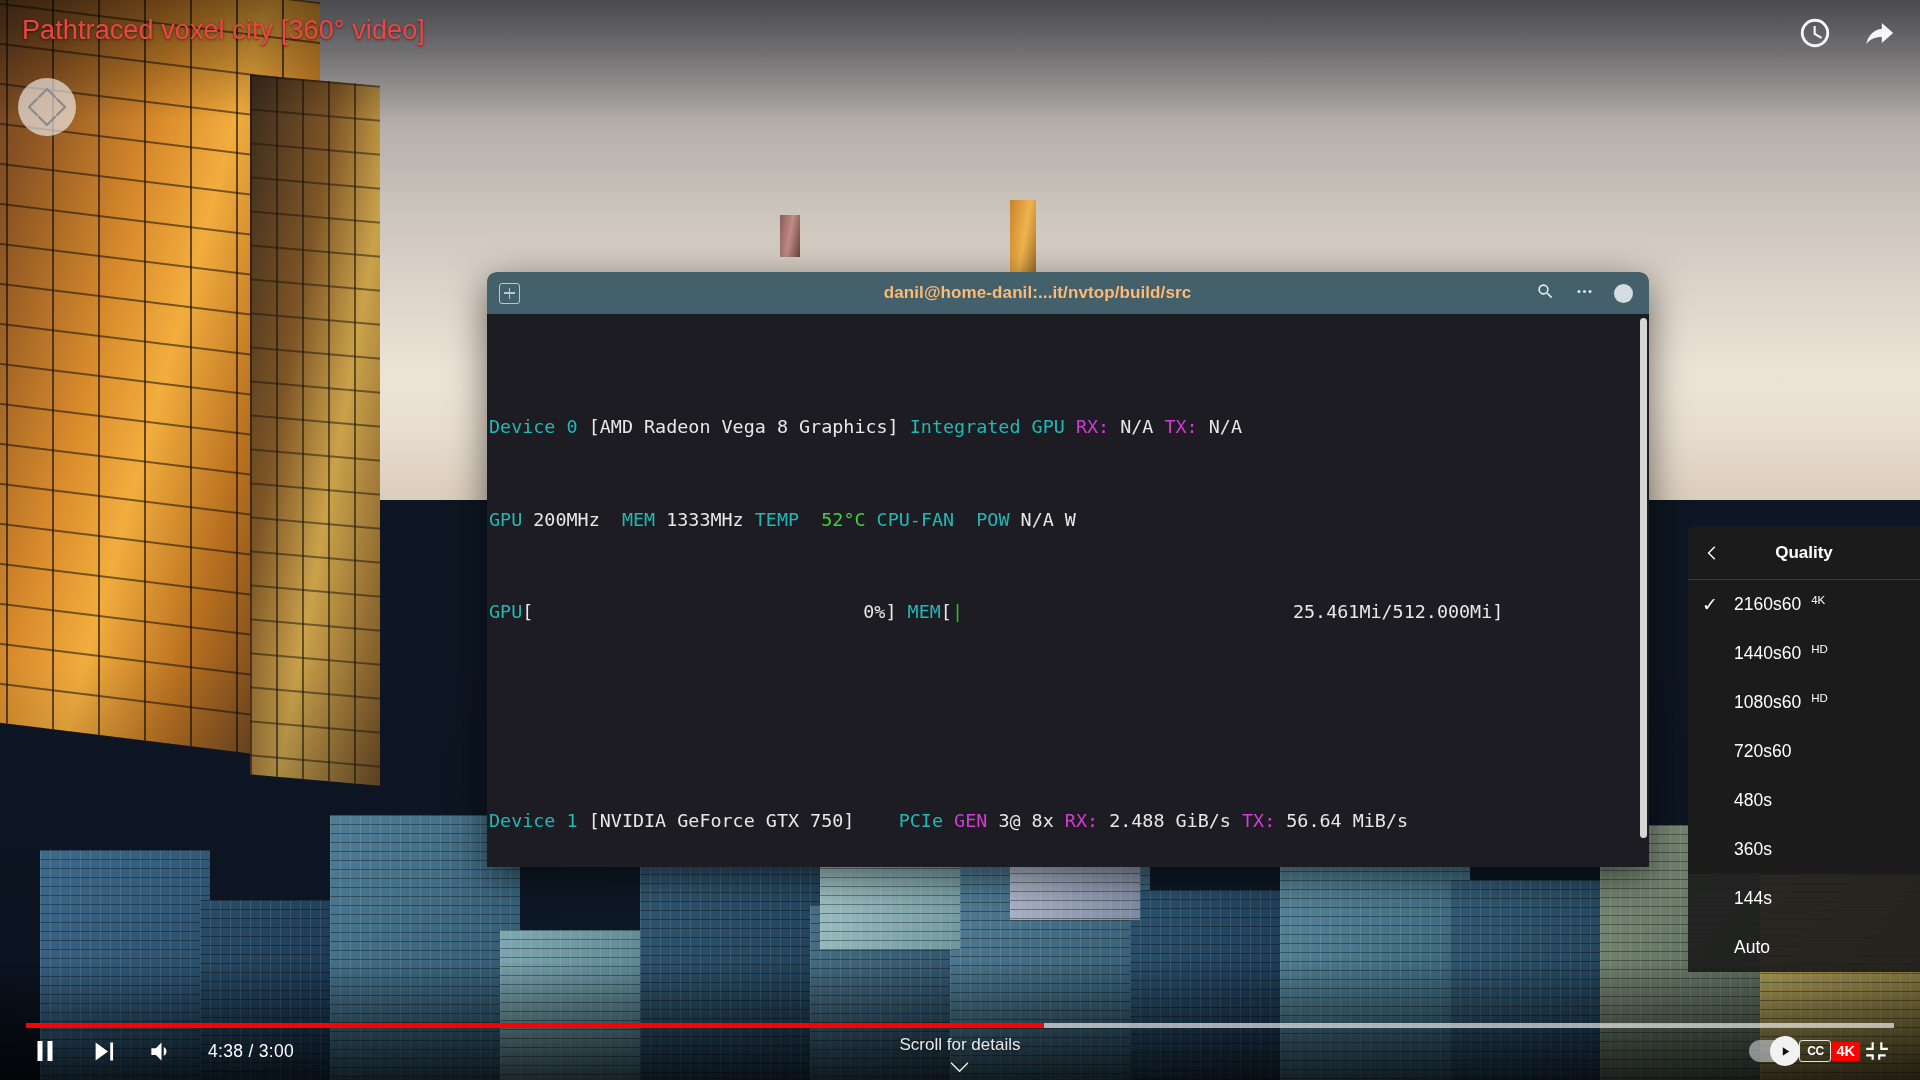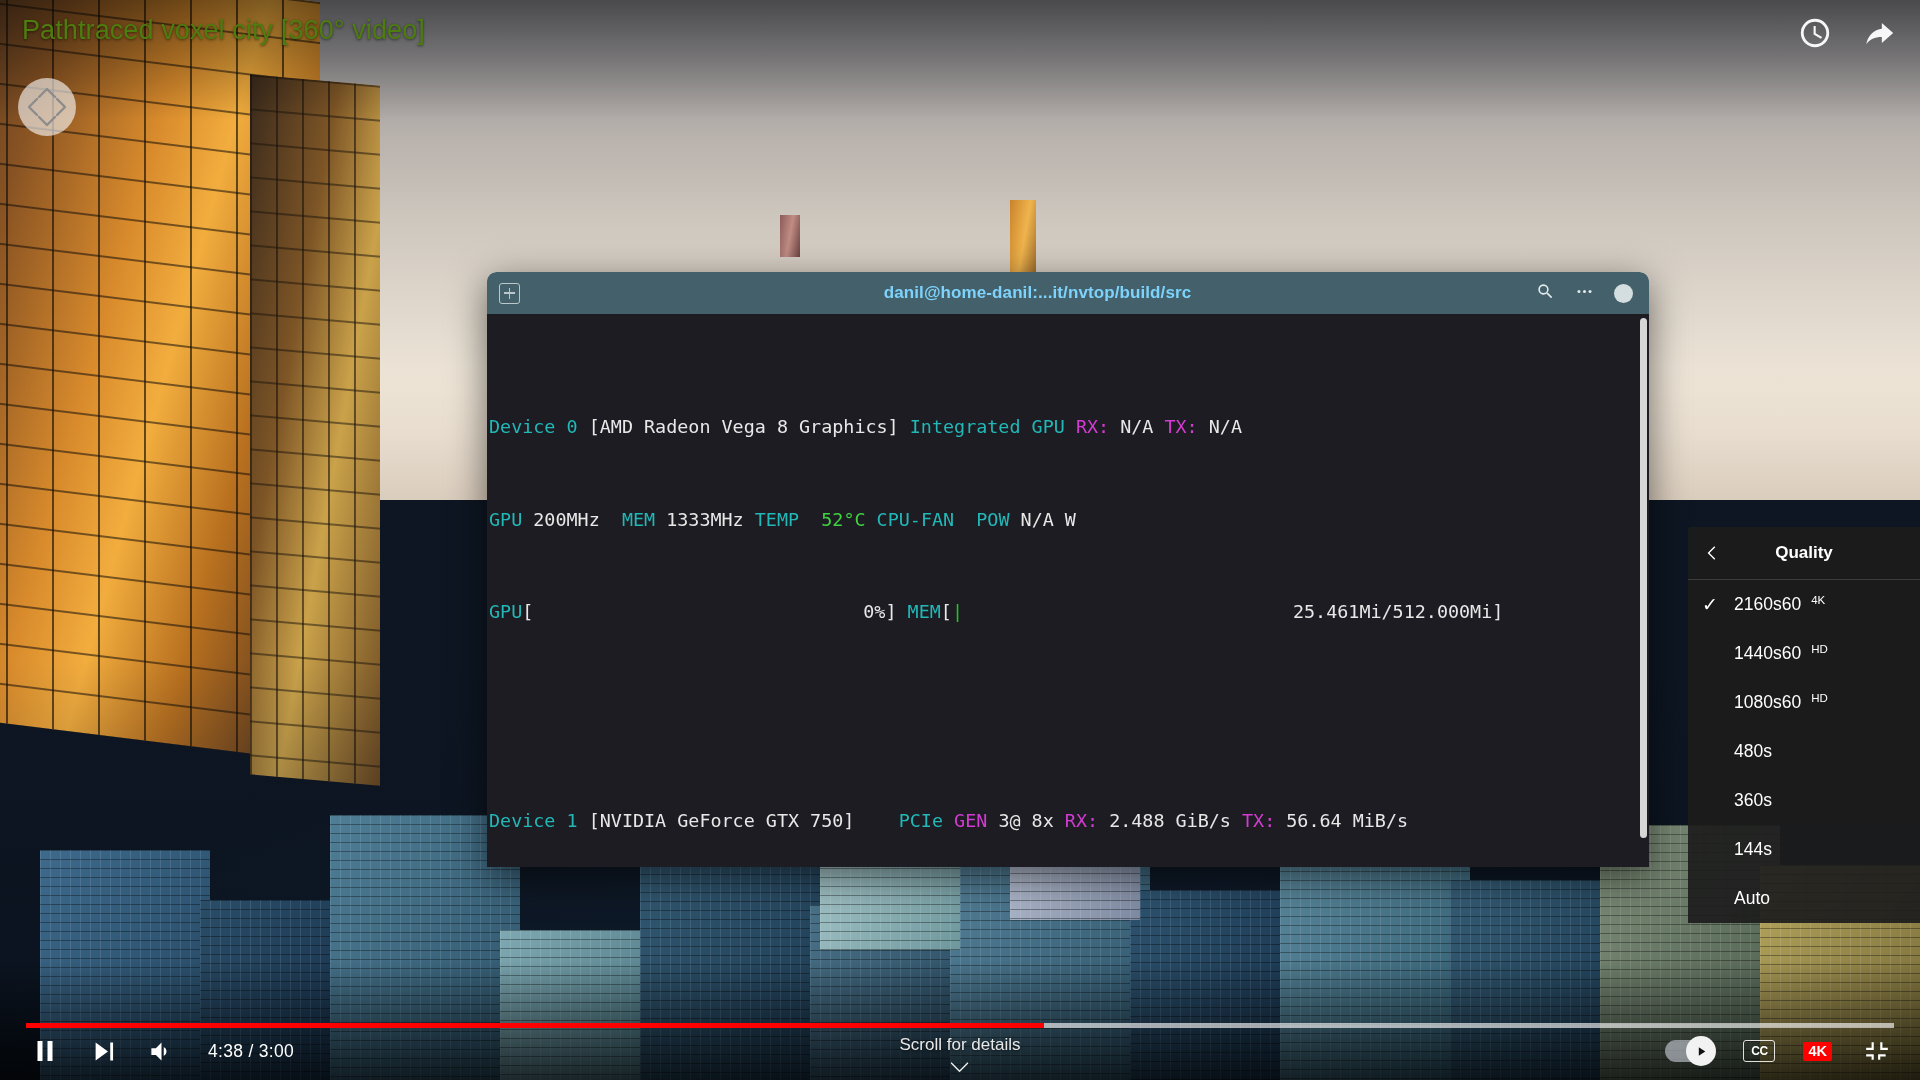--- a/index.html
+++ b/index.html
@@ -78,21 +78,21 @@
   }
 
   
   .yt-top-grad {
     position:absolute; left:0; right:0; top:0; height:120px;
     background: linear-gradient(to bottom, rgba(0,0,0,.48), rgba(0,0,0,0));
     pointer-events:none;
   }
   .yt-title {
     position:absolute; left:22px; top:15px;
-    color:#4d7c0f; font-size:27px; font-weight:400;
+    color:#ef4444; font-size:27px; font-weight:400;
     text-shadow:0 1px 3px rgba(0,0,0,.55);
     letter-spacing:.1px;
   }
   .yt-top-right { position:absolute; right:24px; top:16px; display:flex; gap:30px; align-items:center; }
   .yt-icon-btn { width:34px; height:34px; opacity:.95; cursor:pointer; }
   .yt-icon-btn svg { width:34px; height:34px; fill:#fff; }
 
   .nav360 {
     position:absolute; left:18px; top:78px; width:58px; height:58px;
     border-radius:50%;
@@ -118,21 +118,21 @@
   .tb-newtab {
     width:21px; height:21px; border:1.6px solid #cfdadd; border-radius:3px;
     position:relative; opacity:.85; cursor:pointer;
   }
   .tb-newtab::before, .tb-newtab::after {
     content:""; position:absolute; background:#cfdadd;
   }
   .tb-newtab::before { left:4px; right:4px; top:8.5px; height:1.6px; }
   .tb-newtab::after  { top:4px; bottom:4px; left:8.5px; width:1.6px; }
   .tb-title {
-    flex:1; text-align:center; color:#7dd3fc; font-size:17px; font-weight:700;
+    flex:1; text-align:center; color:#fdba74; font-size:17px; font-weight:700;
     font-family:"Liberation Sans", sans-serif; letter-spacing:.1px;
   }
   .tb-right { display:flex; align-items:center; gap:20px; padding-right:4px; }
   .tb-right svg { fill:#e2eaec; }
   .tb-dot { width:19px; height:19px; border-radius:50%; background:#d4dde0; cursor:pointer; }
 
   .term-body {
     position:relative;
     height:553px; background:#1c1c22;
     font-family:"DejaVu Sans Mono","Liberation Mono",monospace;
@@ -186,21 +186,21 @@
     position:absolute; left:0; right:0; bottom:0; height:120px;
     background: linear-gradient(to top, rgba(0,0,0,.72), rgba(0,0,0,0));
     pointer-events:none;
   }
   .progress-wrap { position:absolute; left:26px; right:26px; bottom:52px; height:5px; pointer-events:auto; cursor:pointer; }
   .progress-bg { position:absolute; inset:0; background:rgba(255,255,255,.32); }
   .progress-load { position:absolute; left:0; top:0; bottom:0; background:rgba(255,255,255,.45); }
   .progress-play { position:absolute; left:0; top:0; bottom:0; background:#ff0000; }
 
   .ctrl-left { position:absolute; left:28px; bottom:8px; height:42px; display:flex; align-items:center; gap:24px; pointer-events:auto; }
-  .ctrl-right { position:absolute; right:26px; bottom:8px; height:42px; display:flex; align-items:center; gap:28px; pointer-events:auto; }
+  .ctrl-right { position:absolute; right:26px; bottom:8px; height:42px; display:flex; align-items:center; pointer-events:auto; }
   .cbtn { width:34px; height:34px; display:flex; align-items:center; justify-content:center; cursor:pointer; }
   .cbtn svg { fill:#fff; }
   .timecode { color:#fff; font-size:17.5px; letter-spacing:.3px; margin-left:6px; }
 
   .toggle-pill {
     width:50px; height:22px; border-radius:12px; background:rgba(200,205,215,.62);
     position:relative; cursor:pointer;
   }
   .toggle-pill .knob {
     position:absolute; right:-1px; top:-4px; width:30px; height:30px; border-radius:50%;
@@ -363,20 +363,26 @@
         <div class="qitem bg-show">
           <span class="chk"></span>
           <span class="lbl">
             <span>1080s60</span>
             <span class="sup">HD</span>
           </span>
         </div>
         <div class="qitem bg-show">
           <span class="chk"></span>
           <span class="lbl">
+            <span>720s60</span>
+          </span>
+        </div>
+        <div class="qitem bg-show">
+          <span class="chk"></span>
+          <span class="lbl">
             <span>480s</span>
           </span>
         </div>
         <div class="qitem bg-show">
           <span class="chk"></span>
           <span class="lbl">
             <span>360s</span>
           </span>
         </div>
         <div class="qitem">

